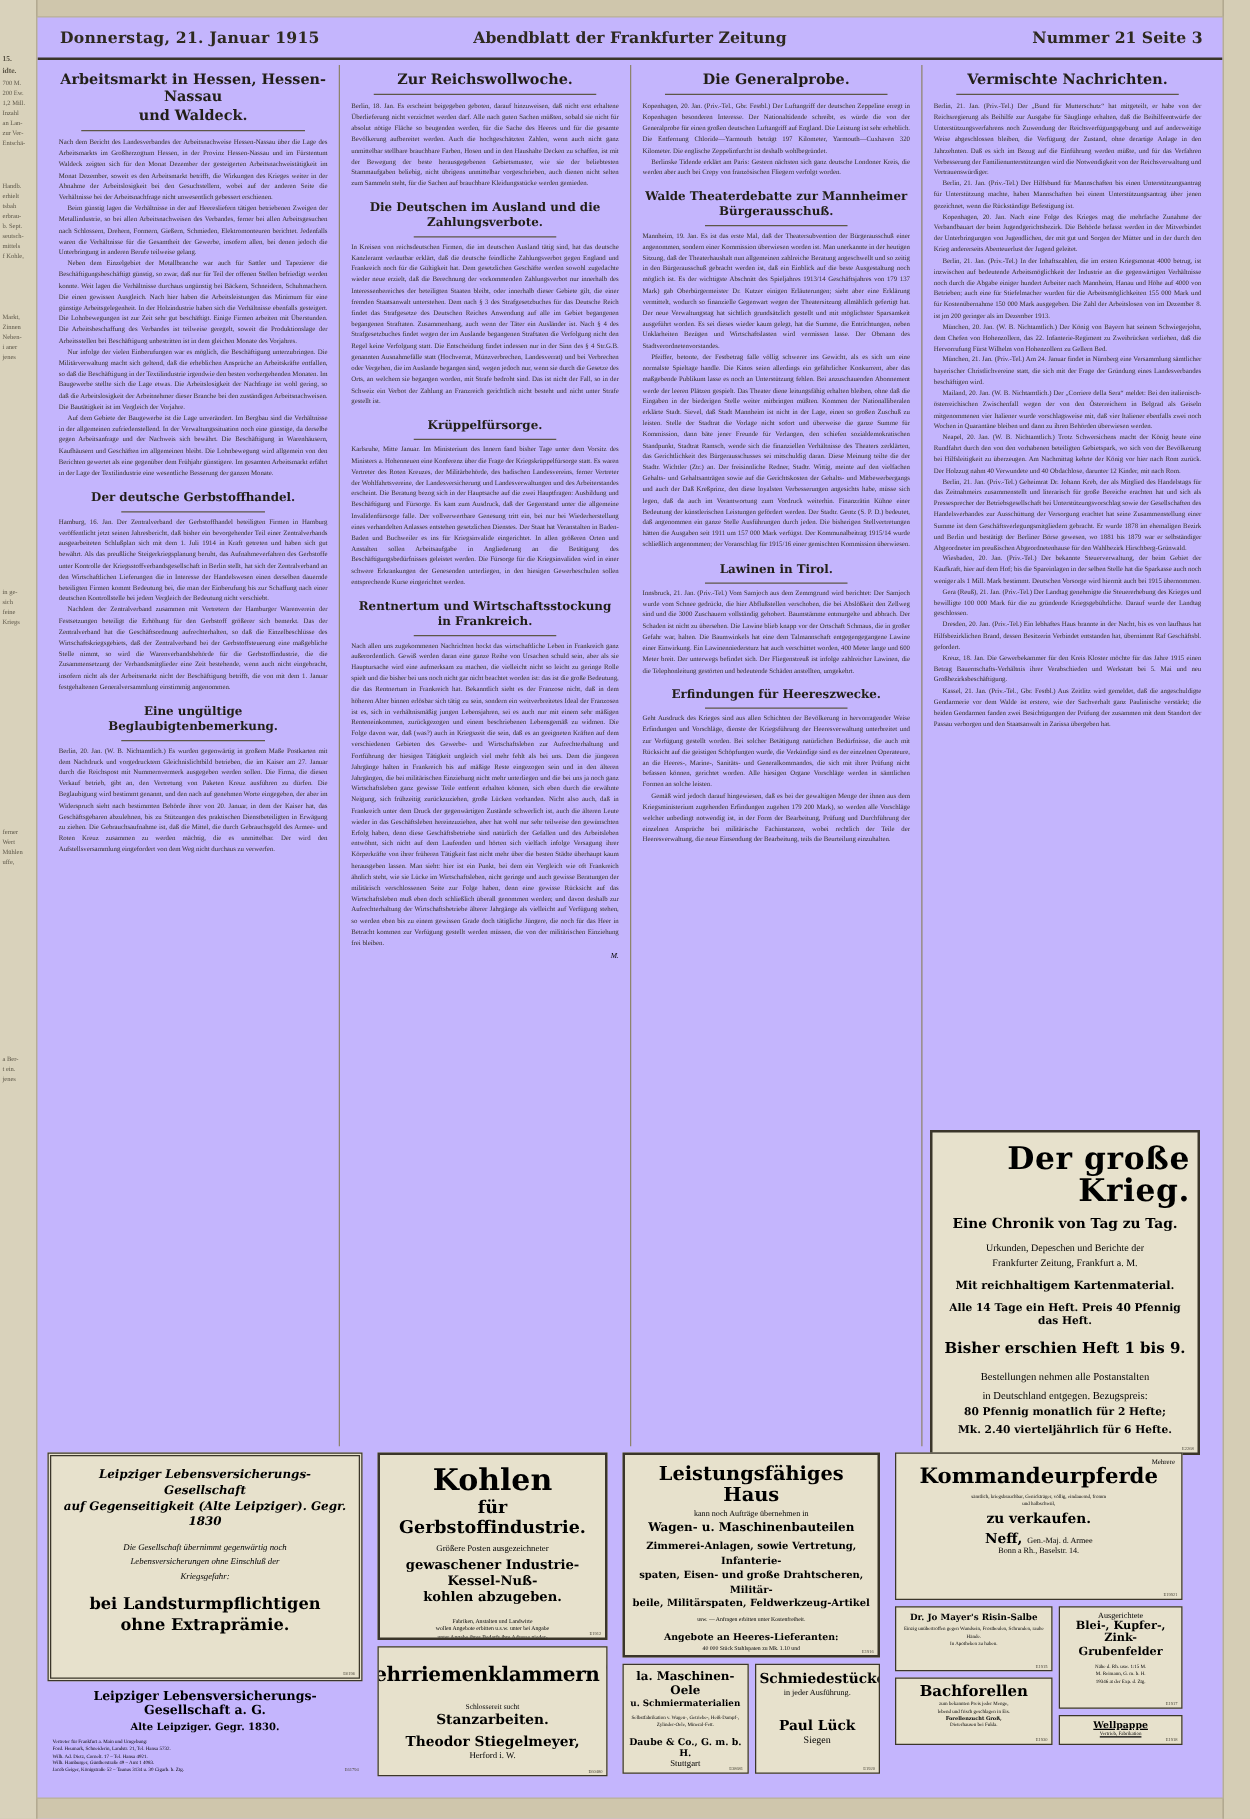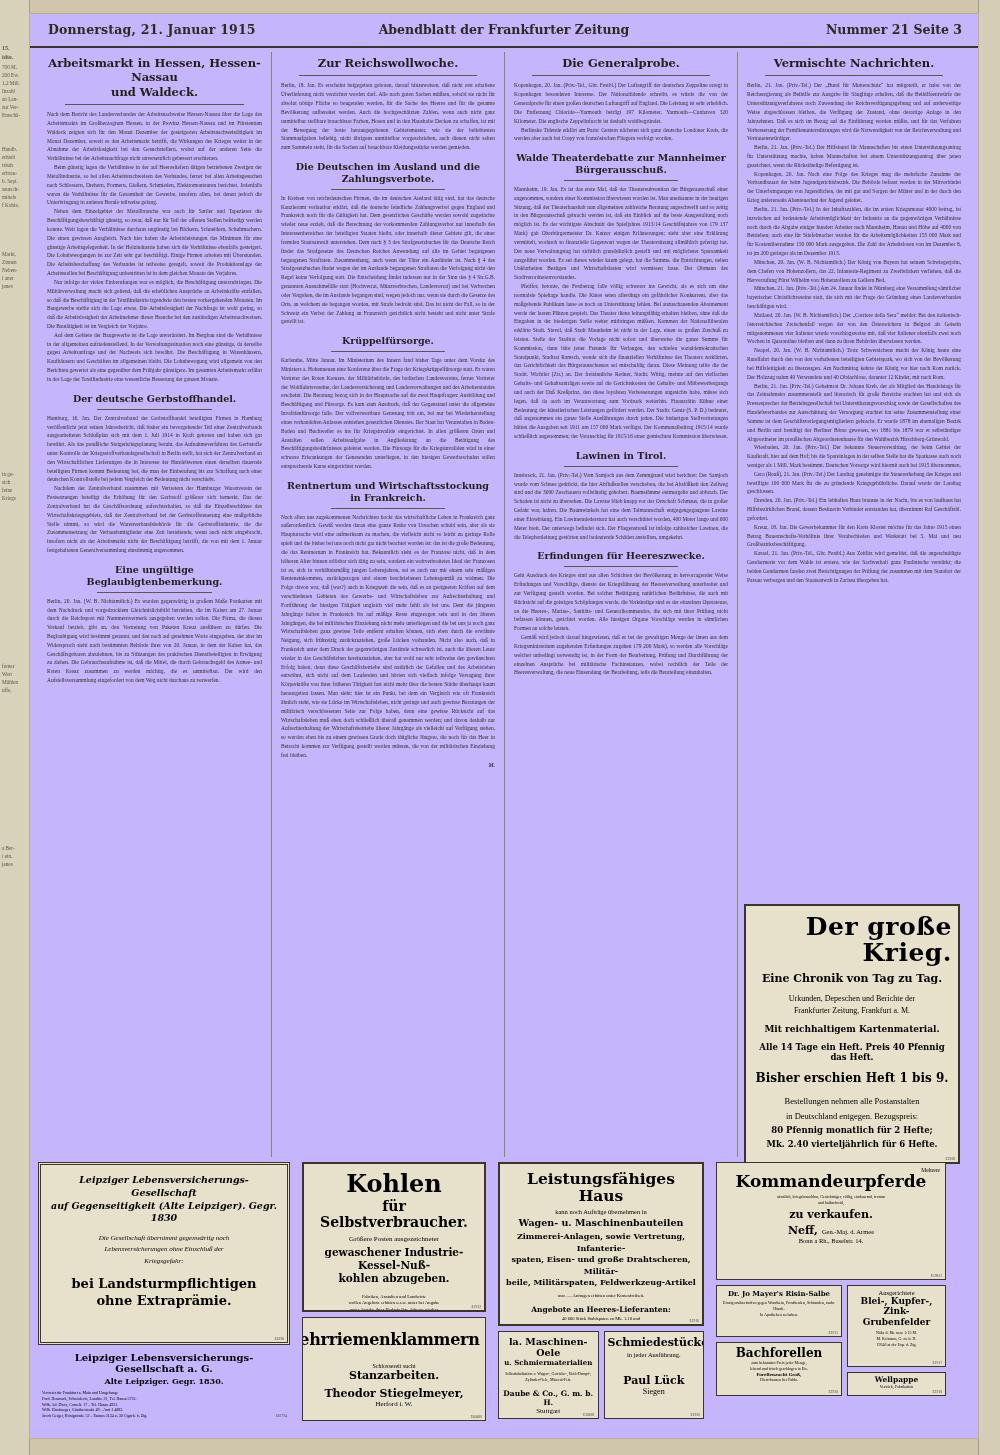--- a/index.html
+++ b/index.html
@@ -330,21 +330,21 @@
           <div>Wilh. Hamburger, Güntherstraße 49 – Amt 1 4083.</div>
           <div>Jacob Geiger, Königstraße 52 – Taunus 3134 u. 30 Cigarb. b. Ztg.</div>
         </div>
         <div class="adcode">E61794</div>
       </div>
     </div>
 
     <div class="adcol" style="width:196px; padding:0 6px;">
       <div class="adbox" style="height:150px; border-width:2px; padding:7px 6px;">
         <div class="ad-t1" style="font-size:24px; line-height:1.05;">Kohlen</div>
-        <div class="ad-t1" style="font-size:14px; margin-top:2px;">für Selbstverbraucher.</div>
+        <div class="ad-t1" style="font-size:14px; margin-top:2px;">für Gerbstoffindustrie.</div>
         <div style="font-size:7px; margin-top:5px;">Größere Posten ausgezeichneter</div>
         <div class="ad-t1" style="font-size:10.5px; margin-top:3px; line-height:1.25;">
           <div>gewaschener Industrie-Kessel-Nuß-</div>
           <div>kohlen abzugeben.</div>
         </div>
         <div class="tiny" style="margin-top:8px;">
           <div>Fabriken, Anstalten und Landwirte</div>
           <div>wollen Angebote erbitten u.s.w. unter bei Angabe</div>
           <div>unter Angabe ihres Bedarfs ihre Adresse nieder-</div>
 
@@ -451,21 +451,21 @@
               <div>Zink-</div>
               <div>Grubenfelder</div>
             </div>
             <div class="xtiny" style="margin-top:3px;">
               <div>Nähe d. Rh. usw. 1:15 M.</div>
               <div>M. Reimann, G. m. b. H.</div>
               <div>19346 at der Exp. d. Ztg.</div>
             </div>
             <div class="adcode">E1917</div>
           </div>
-          <div class="adbox" style="height:24px; padding:2px;">
+          <div class="adbox" style="height:24px; padding:2px;text-decoration:underline;">
             <div class="ad-t1" style="font-size:7.5px;">Wellpappe</div>
             <div class="xtiny">Vertrieb, Fabrikation</div>
             <div class="adcode">E1918</div>
           </div>
         </div>
       </div>
     </div>
   </div>
 </div>
 

